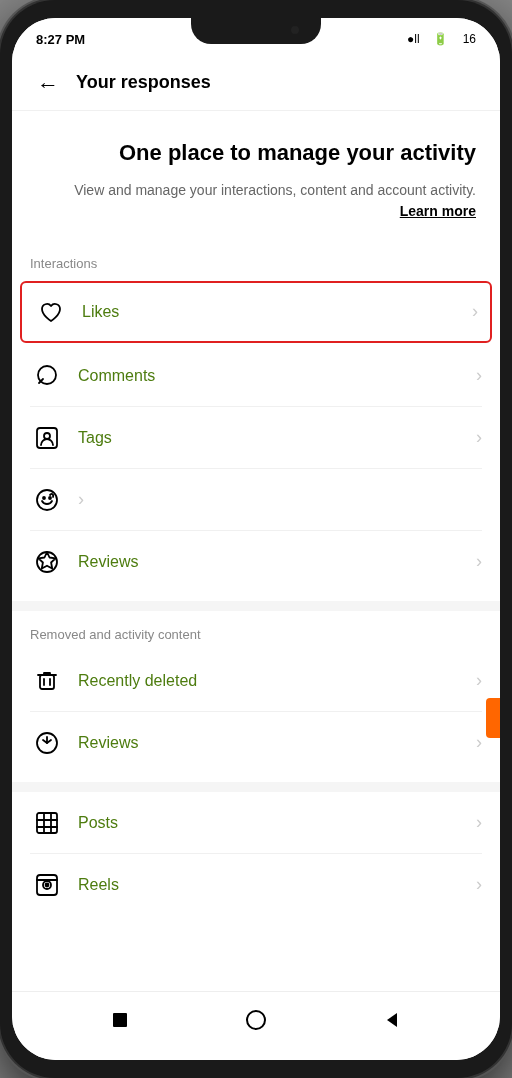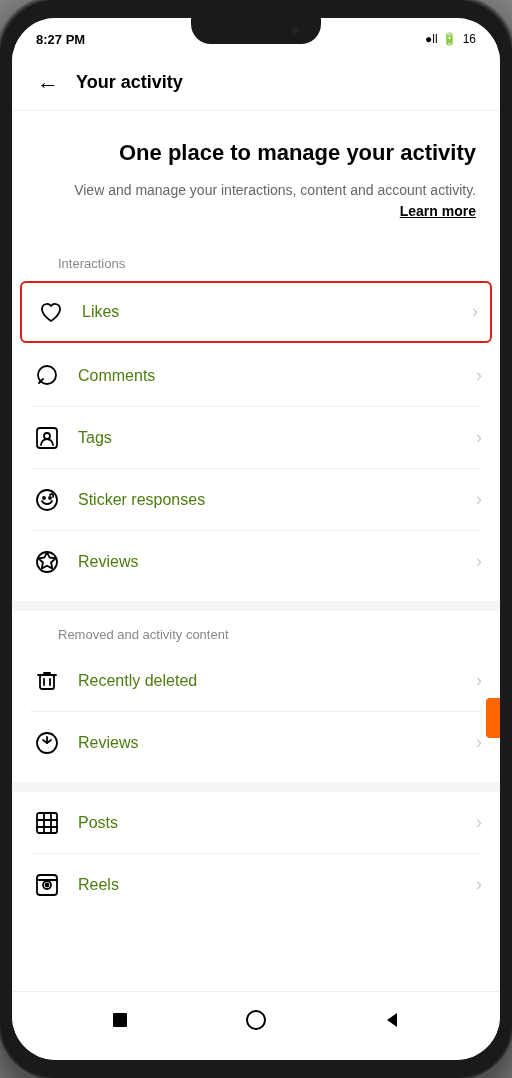--- a/index.html
+++ b/index.html
@@ -49,21 +49,21 @@
 
     .status-time {
       font-size: 13px;
       font-weight: 600;
       color: #000;
     }
 
     .status-icons {
       display: flex;
       align-items: center;
-      gap: 5px;
+      gap: 14px;
     }
 
     .status-icon-text {
       font-size: 12px;
       color: #000;
     }
 
     
     .notch {
       position: absolute;
@@ -151,21 +151,20 @@
       font-weight: 600;
       text-decoration: underline;
     }
 
     
     .section-header {
       padding: 16px 18px 8px 18px;
       font-size: 13px;
       color: #888;
       font-weight: 400;
-      margin-left: 28px;
     }
 
     
     .menu-section {
       margin-bottom: 0;
     }
 
     .menu-item {
       display: flex;
       align-items: center;
@@ -278,21 +277,21 @@
         <span class="status-icon-text">●ll</span>
         <span class="status-icon-text">🔋</span>
         <span class="status-icon-text">16</span>
       </div>
     </div>
 
     <div class="top-nav">
       <div class="back-button">
         <span class="back-arrow">←</span>
       </div>
-      <span class="nav-title">Your activity</span>
+      <span class="nav-title">Your responses</span>
     </div>
 
     <div class="main-content">
 
       <div class="hero">
         <div class="hero-title">One place to manage your activity</div>
         <div class="hero-subtitle">
           <span>View and manage your interactions, content and account activity.</span>
           <span class="learn-more">Learn more</span>
         </div>
@@ -337,21 +336,20 @@
         <div class="menu-item">
           <div class="item-icon">
             <svg viewBox="0 0 26 26" fill="none" stroke="#000" stroke-width="1.8" stroke-linecap="round" stroke-linejoin="round">
               <circle cx="13" cy="13" r="10"></circle>
               <path d="M8 14s1.5 3 5 3 5-3 5-3"></path>
               <circle cx="10" cy="11" r="1" fill="#000"></circle>
               <circle cx="16" cy="11" r="1" fill="#000"></circle>
               <path d="M16 8 c1-2 4-1 3 2"></path>
             </svg>
           </div>
-          <span class="item-label">Sticker responses</span>
           <span class="item-chevron">›</span>
         </div>
 
         <div class="menu-item">
           <div class="item-icon">
             <svg viewBox="0 0 26 26" fill="none" stroke="#000" stroke-width="1.8" stroke-linecap="round" stroke-linejoin="round">
               <path d="M13 3 l2.5 5.5 6 0.8 -4.4 4.2 1.1 6-5.2-2.8-5.2 2.8 1.1-6-4.4-4.2 6-0.8z"></path>
               <circle cx="13" cy="13" r="10"></circle>
             </svg>
           </div>

